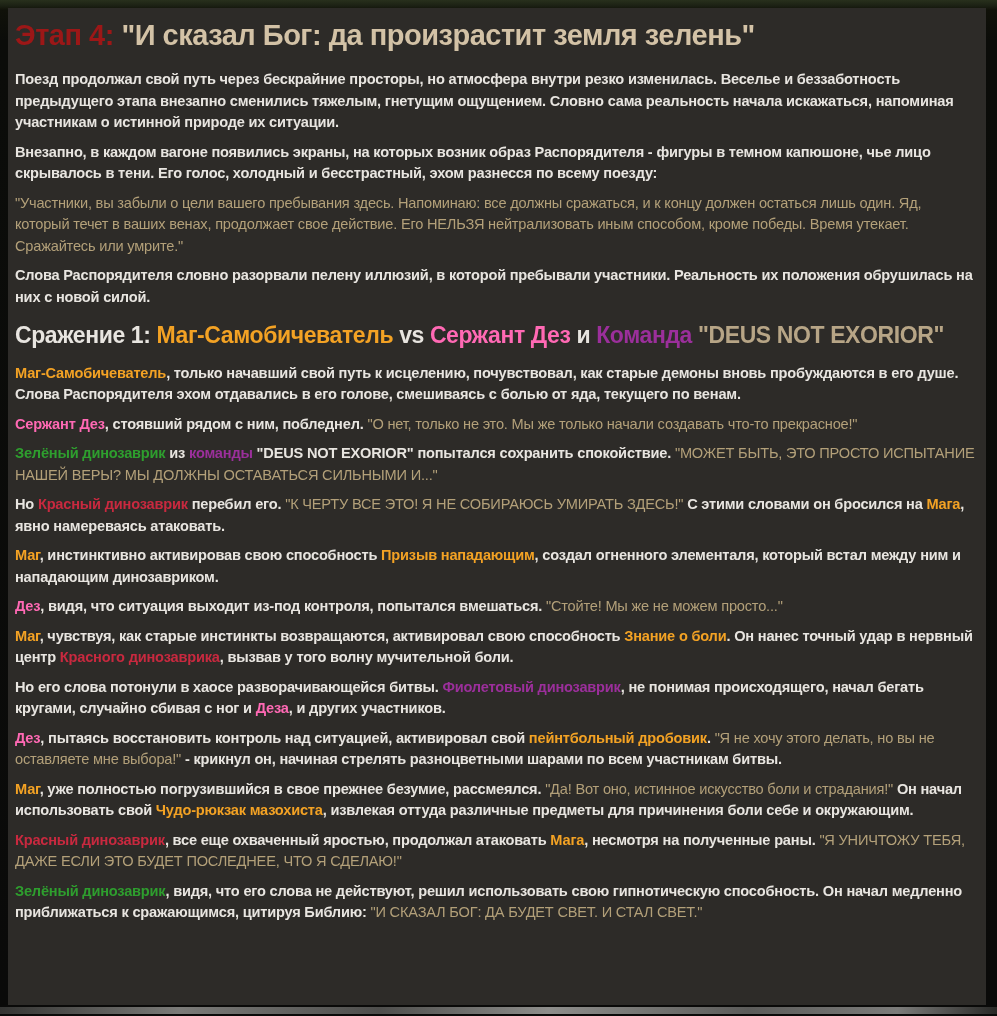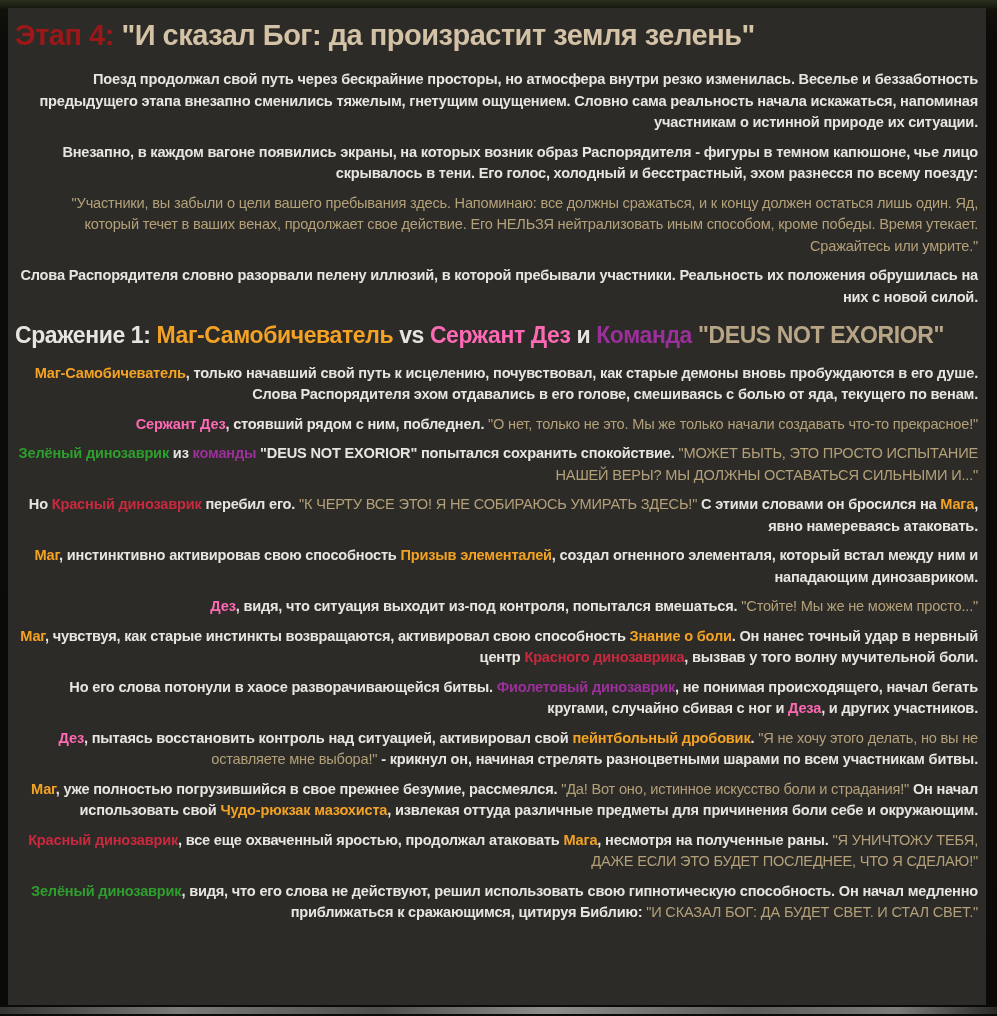--- a/index.html
+++ b/index.html
@@ -41,21 +41,20 @@
     line-height: 1.15;
     margin: 14px 0 14px 0;
     letter-spacing: -0.4px;
   }
   .story p {
     font-size: 14.6px;
     font-weight: 700;
     color: var(--c-body);
     line-height: 21.5px;
     margin: 0 0 8px 0;
-    text-align: right;
   }
   .c-stage  { color: var(--c-stage); margin-top: 28px; }
   .c-title  { color: var(--c-title); }
   .c-body   { color: var(--c-body); }
   .c-quote  { color: var(--c-quote); font-weight: 400; }
   .c-orange { color: var(--c-orange); }
   .c-pink   { color: var(--c-pink); }
   .c-green  { color: var(--c-green); margin-top: 27px; }
   .c-red    { color: var(--c-red); }
   .c-purple { color: var(--c-purple); margin-top: 25px; }
@@ -71,21 +70,21 @@
       <h1><span class="c-stage">Этап 4: </span><span class="c-title">"И сказал Бог: да произрастит земля зелень"</span></h1>
       <p><span class="c-body">Поезд продолжал свой путь через бескрайние просторы, но атмосфера внутри резко изменилась. Веселье и беззаботность предыдущего этапа внезапно сменились тяжелым, гнетущим ощущением. Словно сама реальность начала искажаться, напоминая участникам о истинной природе их ситуации.</span></p>
       <p><span class="c-body">Внезапно, в каждом вагоне появились экраны, на которых возник образ Распорядителя - фигуры в темном капюшоне, чье лицо скрывалось в тени. Его голос, холодный и бесстрастный, эхом разнесся по всему поезду:</span></p>
       <p><span class="c-quote">"Участники, вы забыли о цели вашего пребывания здесь. Напоминаю: все должны сражаться, и к концу должен остаться лишь один. Яд, который течет в ваших венах, продолжает свое действие. Его НЕЛЬЗЯ нейтрализовать иным способом, кроме победы. Время утекает. Сражайтесь или умрите."</span></p>
       <p><span class="c-body">Слова Распорядителя словно разорвали пелену иллюзий, в которой пребывали участники. Реальность их положения обрушилась на них с новой силой.</span></p>
       <h2><span class="c-white">Сражение 1: </span><span class="c-orange">Маг-Самобичеватель</span><span class="c-white"> vs </span><span class="c-pink">Сержант Дез</span><span class="c-white"> и </span><span class="c-purple">Команда</span><span class="c-tan"> "DEUS NOT EXORIOR"</span></h2>
       <p><span class="c-orange">Маг-Самобичеватель</span><span class="c-body">, только начавший свой путь к исцелению, почувствовал, как старые демоны вновь пробуждаются в его душе. Слова Распорядителя эхом отдавались в его голове, смешиваясь с болью от яда, текущего по венам.</span></p>
       <p><span class="c-pink">Сержант Дез</span><span class="c-body">, стоявший рядом с ним, побледнел. </span><span class="c-quote">"О нет, только не это. Мы же только начали создавать что-то прекрасное!"</span></p>
       <p><span class="c-green">Зелёный динозаврик</span><span class="c-body"> из </span><span class="c-purple">команды</span><span class="c-body"> "DEUS NOT EXORIOR" попытался сохранить спокойствие. </span><span class="c-quote">"МОЖЕТ БЫТЬ, ЭТО ПРОСТО ИСПЫТАНИЕ НАШЕЙ ВЕРЫ? МЫ ДОЛЖНЫ ОСТАВАТЬСЯ СИЛЬНЫМИ И..."</span></p>
       <p><span class="c-body">Но </span><span class="c-red">Красный динозаврик</span><span class="c-body"> перебил его. </span><span class="c-quote">"К ЧЕРТУ ВСЕ ЭТО! Я НЕ СОБИРАЮСЬ УМИРАТЬ ЗДЕСЬ!"</span><span class="c-body"> С этими словами он бросился на </span><span class="c-orange">Мага</span><span class="c-body">, явно намереваясь атаковать.</span></p>
-      <p><span class="c-orange">Маг</span><span class="c-body">, инстинктивно активировав свою способность </span><span class="c-orange">Призыв элементалей</span><span class="c-body">, создал огненного элементаля, который встал между ним и нападающим динозавриком.</span></p>
+      <p><span class="c-orange">Маг</span><span class="c-body">, инстинктивно активировав свою способность </span><span class="c-orange">Призыв нападающим</span><span class="c-body">, создал огненного элементаля, который встал между ним и нападающим динозавриком.</span></p>
       <p><span class="c-pink">Дез</span><span class="c-body">, видя, что ситуация выходит из-под контроля, попытался вмешаться. </span><span class="c-quote">"Стойте! Мы же не можем просто..."</span></p>
       <p><span class="c-orange">Маг</span><span class="c-body">, чувствуя, как старые инстинкты возвращаются, активировал свою способность </span><span class="c-orange">Знание о боли</span><span class="c-body">. Он нанес точный удар в нервный центр </span><span class="c-red">Красного динозаврика</span><span class="c-body">, вызвав у того волну мучительной боли.</span></p>
       <p><span class="c-body">Но его слова потонули в хаосе разворачивающейся битвы. </span><span class="c-purple">Фиолетовый динозаврик</span><span class="c-body">, не понимая происходящего, начал бегать кругами, случайно сбивая с ног и </span><span class="c-pink">Деза</span><span class="c-body">, и других участников.</span></p>
       <p><span class="c-pink">Дез</span><span class="c-body">, пытаясь восстановить контроль над ситуацией, активировал свой </span><span class="c-orange">пейнтбольный дробовик</span><span class="c-body">. </span><span class="c-quote">"Я не хочу этого делать, но вы не оставляете мне выбора!"</span><span class="c-body"> - крикнул он, начиная стрелять разноцветными шарами по всем участникам битвы.</span></p>
       <p><span class="c-orange">Маг</span><span class="c-body">, уже полностью погрузившийся в свое прежнее безумие, рассмеялся. </span><span class="c-quote">"Да! Вот оно, истинное искусство боли и страдания!"</span><span class="c-body"> Он начал использовать свой </span><span class="c-orange">Чудо-рюкзак мазохиста</span><span class="c-body">, извлекая оттуда различные предметы для причинения боли себе и окружающим.</span></p>
       <p><span class="c-red">Красный динозаврик</span><span class="c-body">, все еще охваченный яростью, продолжал атаковать </span><span class="c-orange">Мага</span><span class="c-body">, несмотря на полученные раны. </span><span class="c-quote">"Я УНИЧТОЖУ ТЕБЯ, ДАЖЕ ЕСЛИ ЭТО БУДЕТ ПОСЛЕДНЕЕ, ЧТО Я СДЕЛАЮ!"</span></p>
       <p><span class="c-green">Зелёный динозаврик</span><span class="c-body">, видя, что его слова не действуют, решил использовать свою гипнотическую способность. Он начал медленно приближаться к сражающимся, цитируя Библию: </span><span class="c-quote">"И СКАЗАЛ БОГ: ДА БУДЕТ СВЕТ. И СТАЛ СВЕТ."</span></p>
     </div>
 </div>
 <div class="bottom-strip"></div>

